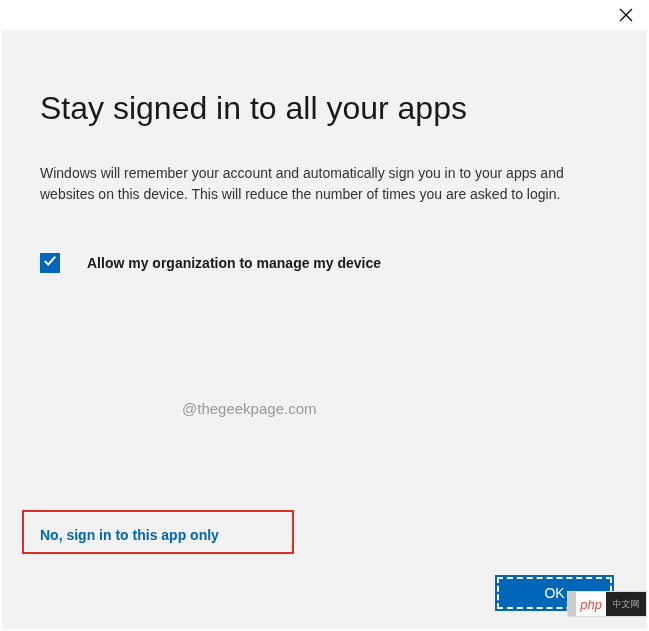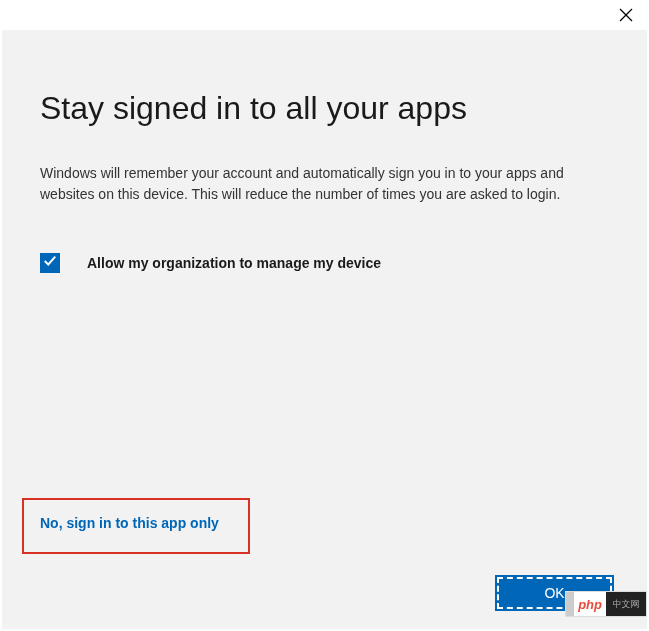--- a/index.html
+++ b/index.html
@@ -75,22 +75,22 @@
       font-size: 15px;
       position: absolute;
       left: 180px;
       top: 370px;
     }
     .link-box {
       position: absolute;
       left: 20px;
       bottom: 75px;
       border: 2px solid #d93025;
-      padding: 14px 20px 20px 16px;
-      width: 228px;
+      padding: 14px 20px 8px 16px;
+      width: 272px;
     }
     .link-text {
       color: #0067b8;
       font-size: 14px;
       font-weight: 600;
       cursor: pointer;
     }
     .ok-button {
       position: absolute;
       right: 35px;
@@ -122,21 +122,21 @@
       width: 8px;
     }
     .php-mid {
       background: #fff;
       padding: 0 4px;
       display: flex;
       align-items: center;
     }
     .php-text {
       color: #e84c3d;
-      font-weight: bold;
+      font-weight: normal;
       font-size: 13px;
       font-style: italic;
     }
     .php-right {
       background: #222;
       width: 40px;
       display: flex;
       align-items: center;
       justify-content: center;
       color: #aaa;
@@ -164,20 +164,21 @@
     <div class="checkbox">
       <span>
         <svg viewBox="0 0 16 16">
             <path d="M2 8 L6 12 L14 3" stroke="#fff" stroke-width="2.2" fill="none"></path>
           </svg>
       </span>
     </div>
     <span class="checkbox-label">Allow my organization to manage my device</span>
   </div>
 
+  <div class="watermark">@thegeekpage.com</div>
 
   <div class="link-box">
     <span class="link-text">No, sign in to this app only</span>
   </div>
 
   <div class="ok-button">OK</div>
 
   <div class="php-badge">
     <div class="php-left"></div>
     <div class="php-mid">

